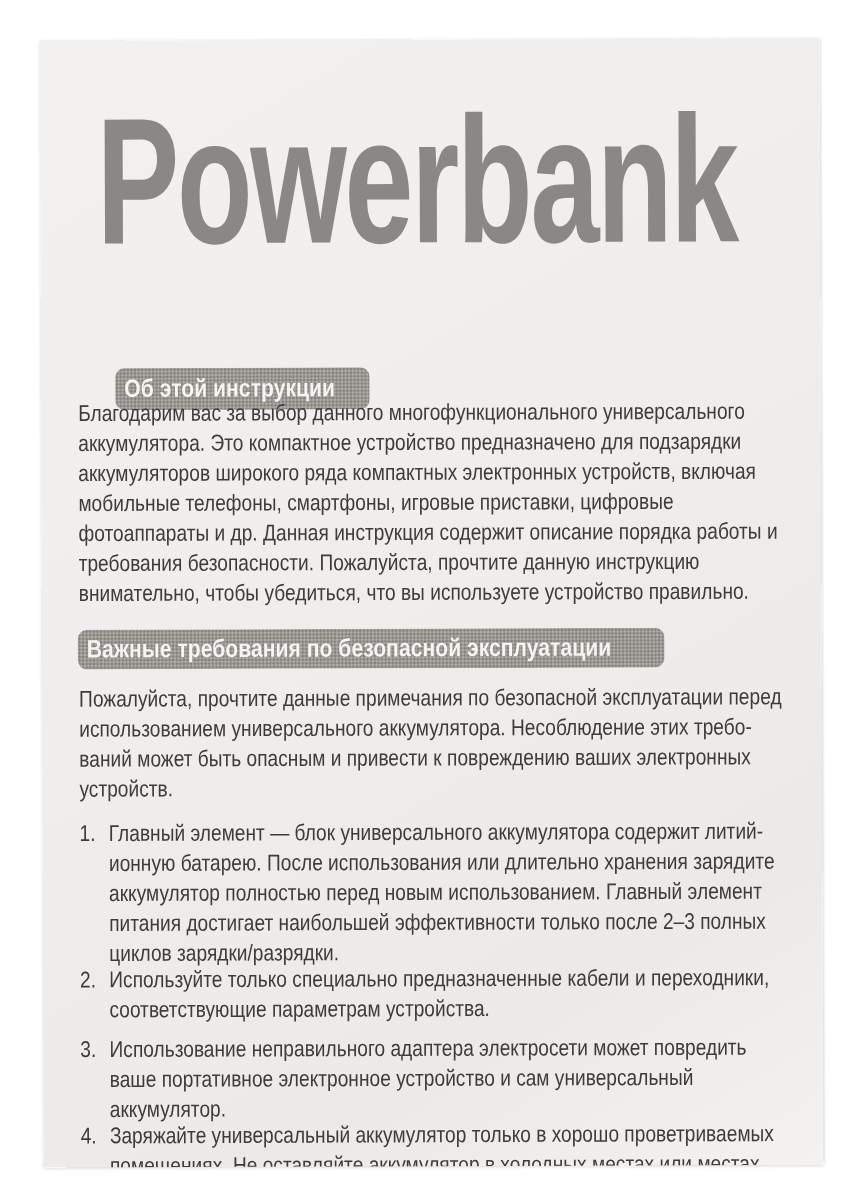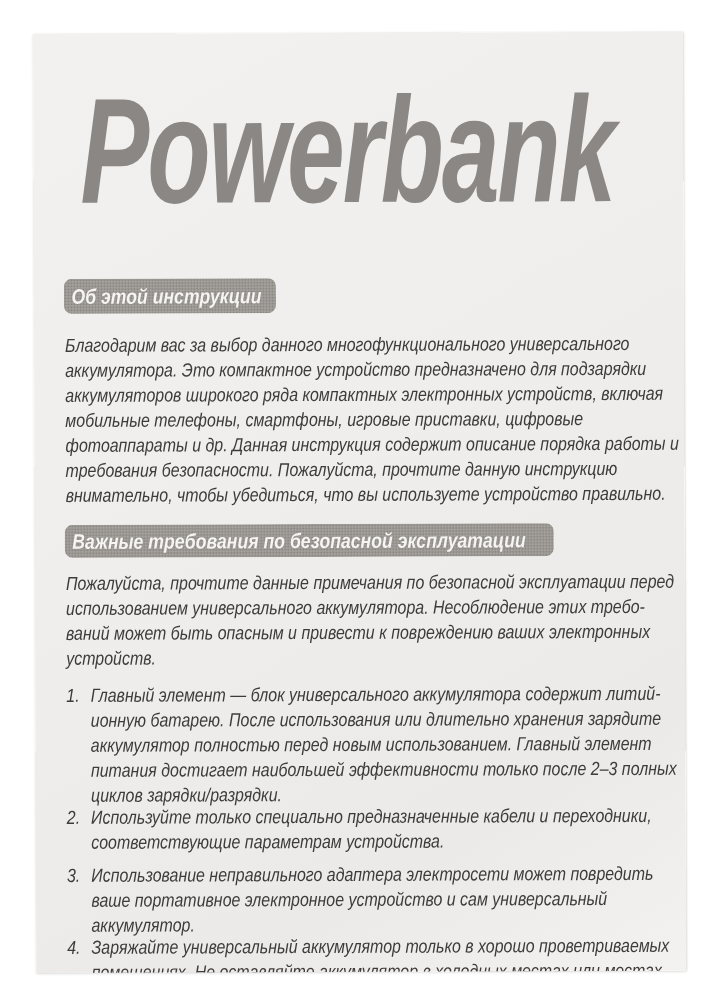--- a/index.html
+++ b/index.html
@@ -7,21 +7,20 @@
     padding: 0;
     background: #ffffff;
     font-family: "Liberation Sans", sans-serif;
   }
   .photo {
     position: relative;
     width: 704px;
     height: 1000px;
     background: #ffffff;
     overflow: hidden;
-    font-style: italic;
   }
   .paper {
     position: absolute;
     left: 33px;
     top: 34px;
     width: 650px;
     height: 939px;
     background: linear-gradient(150deg, #f2f1ef 0%, #efeeec 45%, #eceae8 80%, #f3f2f1 100%);
     box-shadow: 0 1px 3px rgba(0,0,0,0.12), 1px 0 2px rgba(0,0,0,0.08);
     transform: rotate(-0.2deg);
@@ -56,21 +55,21 @@
     font-size: 21px;
     white-space: nowrap;
   }
   .bar-label {
     display: inline-block;
     transform: scaleX(0.84);
     transform-origin: left center;
     padding-left: 9px;
     text-shadow: 0 0 1px rgba(120,115,110,0.6);
   }
-  .bar-about { top: 245px; width: 212px; height: 35px; line-height: 35px; }
+  .bar-about { top: 273px; width: 212px; height: 35px; line-height: 35px; margin-left: 32px; }
   .bar-safety { top: 491px; width: 489px; height: 33px; line-height: 33px; }
   .para {
     position: absolute;
     left: 31px;
     width: 760px;
     font-size: 19px;
     line-height: 25px;
     color: #3e3c3a;
     white-space: pre-line;
     transform: scaleX(0.84);

